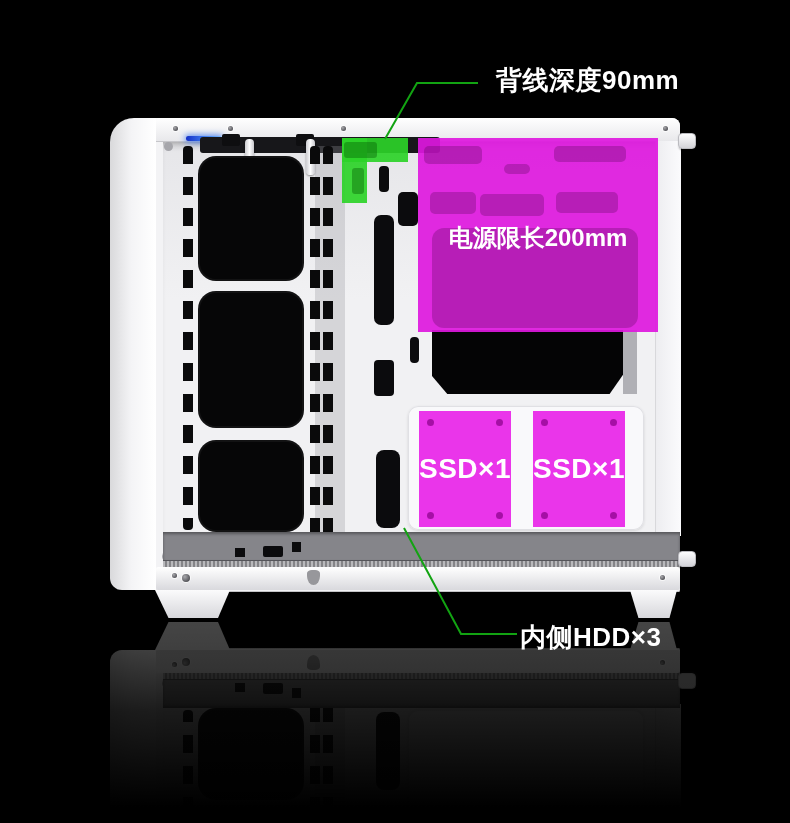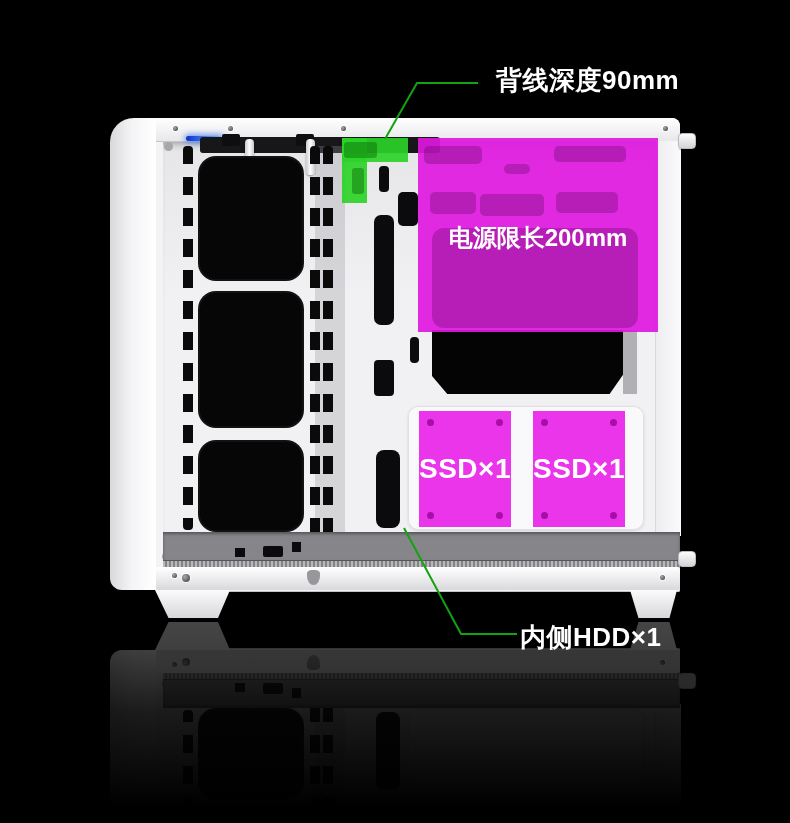--- a/index.html
+++ b/index.html
@@ -216,15 +216,15 @@
   </div>
       </div>
     <div class="refl-fade"></div>
   </div>
 
   <svg class="callouts" width="790" height="823" viewBox="0 0 790 823">
     <polyline points="478,83 417,83 385,139" fill="none" stroke="#12a312" stroke-width="2"></polyline>
     <polyline points="404,528 461,634 517,634" fill="none" stroke="#12a312" stroke-width="2"></polyline>
   </svg>
   <div class="anno" style="left:496px;top:63px;">背线深度90mm</div>
-  <div class="anno" style="left:520px;top:620px;">内侧HDD×1</div>
+  <div class="anno" style="left:520px;top:620px;">内侧HDD×3</div>
 
 </div>
 
 </body></html>

